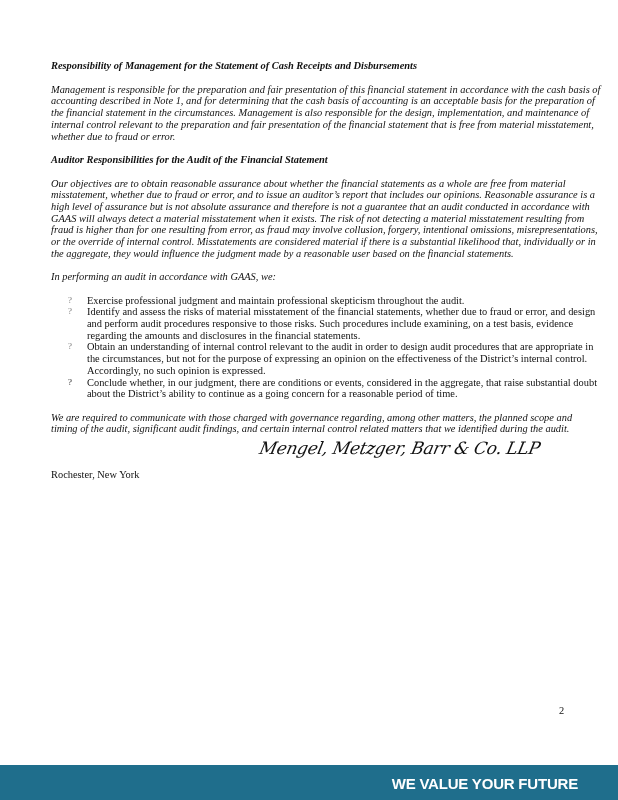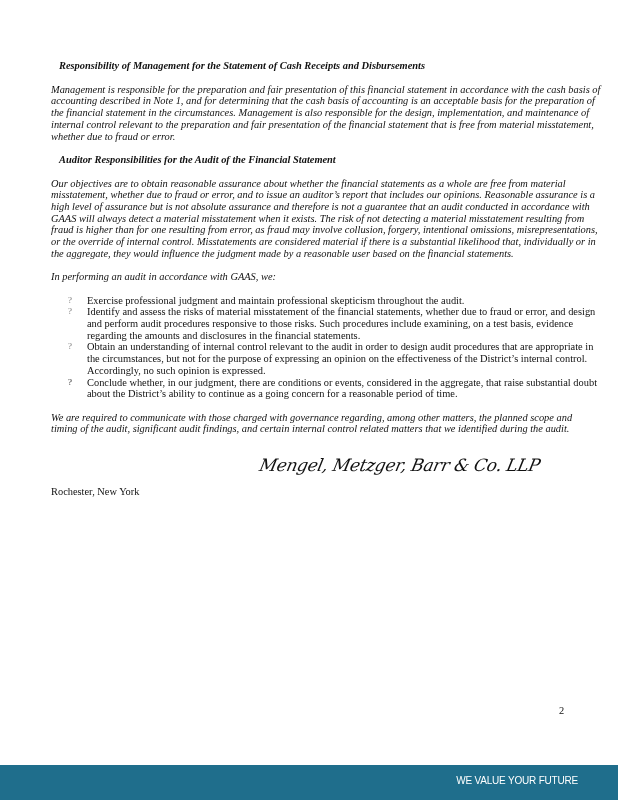--- a/index.html
+++ b/index.html
@@ -1,51 +1,51 @@
 <!DOCTYPE html>
 <html><head>
 <meta charset="utf-8">
 <style>
   html, body { margin:0; padding:0; }
   body { width:618px; height:800px; position:relative; background:#ffffff; overflow:hidden;
          font-family:"Liberation Serif","DejaVu Serif",serif; color:#111; }
   .page { position:absolute; left:51px; top:60px; width:550px; font-size:10.4px; line-height:11.7px; }
-  .heading { font-style:italic; font-weight:bold; margin:0 0 12px 8px; }
+  .heading { font-style:italic; font-weight:bold; margin:0 0 12px 0; }
   .para { margin:0 0 11.7px 0;font-style:italic; }
   ul.bullets { list-style:none; margin:0 0 11.7px 0; padding:0; }
   ul.bullets li { position:relative; padding-left:36px; margin:0; }
   ul.bullets li .bullet { position:absolute; left:17px; top:0; color:#777; font-size:9px; }
   .sig { font-family:"DejaVu Serif",serif; font-style:italic; font-size:17px; color:#111;
          margin:0 0 0 208px; height:34px; line-height:26px; letter-spacing:-0.3px; transform:skewX(-12deg); transform-origin:left; }
   .place { margin:0; }
   .pagenum { position:absolute; left:559px; top:705px; font-size:10.4px; }
   .footer { position:absolute; left:0; top:765px; width:618px; height:35px; background:#1f6e8c; }
   .footer .tag { position:absolute; right:40px; top:10px; color:#fff; font-family:"Liberation Sans","DejaVu Sans",sans-serif;
-                 font-weight:normal; font-size:10px; letter-spacing:-0.2px; }
+                 font-weight:bold; font-size:15px; letter-spacing:-0.2px; }
 </style>
 </head>
 <body>
 
 <div class="page">
   <p class="heading">Responsibility of Management for the Statement of Cash Receipts and Disbursements</p>
   <p class="para">Management is responsible for the preparation and fair presentation of this financial statement in accordance with the cash basis of accounting described in Note 1, and for determining that the cash basis of accounting is an acceptable basis for the preparation of the financial statement in the circumstances. Management is also responsible for the design, implementation, and maintenance of internal control relevant to the preparation and fair presentation of the financial statement that is free from material misstatement, whether due to fraud or error.</p>
 
   <p class="heading">Auditor Responsibilities for the Audit of the Financial Statement</p>
   <p class="para">Our objectives are to obtain reasonable assurance about whether the financial statements as a whole are free from material misstatement, whether due to fraud or error, and to issue an auditor’s report that includes our opinions. Reasonable assurance is a high level of assurance but is not absolute assurance and therefore is not a guarantee that an audit conducted in accordance with GAAS will always detect a material misstatement when it exists. The risk of not detecting a material misstatement resulting from fraud is higher than for one resulting from error, as fraud may involve collusion, forgery, intentional omissions, misrepresentations, or the override of internal control. Misstatements are considered material if there is a substantial likelihood that, individually or in the aggregate, they would influence the judgment made by a reasonable user based on the financial statements.</p>
   <p class="para">In performing an audit in accordance with GAAS, we:</p>
 
   <ul class="bullets">
     <li><span class="bullet">?</span><span>Exercise professional judgment and maintain professional skepticism throughout the audit.</span></li>
     <li><span class="bullet">?</span><span>Identify and assess the risks of material misstatement of the financial statements, whether due to fraud or error, and design and perform audit procedures responsive to those risks. Such procedures include examining, on a test basis, evidence regarding the amounts and disclosures in the financial statements.</span></li>
     <li><span class="bullet">?</span><span>Obtain an understanding of internal control relevant to the audit in order to design audit procedures that are appropriate in the circumstances, but not for the purpose of expressing an opinion on the effectiveness of the District’s internal control. Accordingly, no such opinion is expressed.</span></li>
     <li><span class="bullet">?</span></li>
     <li><span class="bullet">?</span><span>Conclude whether, in our judgment, there are conditions or events, considered in the aggregate, that raise substantial doubt about the District’s ability to continue as a going concern for a reasonable period of time.</span></li>
   </ul>
 
-  <p class="para" style="margin-bottom:17px">We are required to communicate with those charged with governance regarding, among other matters, the planned scope and timing of the audit, significant audit findings, and certain internal control related matters that we identified during the audit.</p>
+  <p class="para" style="margin-bottom:0">We are required to communicate with those charged with governance regarding, among other matters, the planned scope and timing of the audit, significant audit findings, and certain internal control related matters that we identified during the audit.</p>
   <div class="sig">Mengel, Metzger, Barr &amp; Co. LLP</div>
   <p class="place">Rochester, New York</p>
 </div>
 
 <div class="pagenum">2</div>
 
 <div class="footer">
   <span class="tag">WE VALUE YOUR FUTURE</span>
 </div>
 

